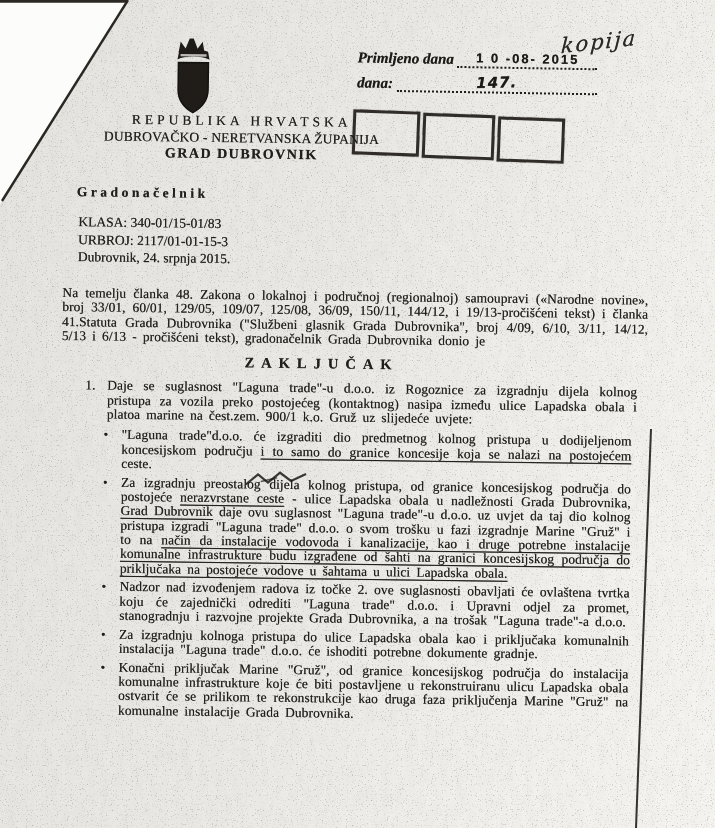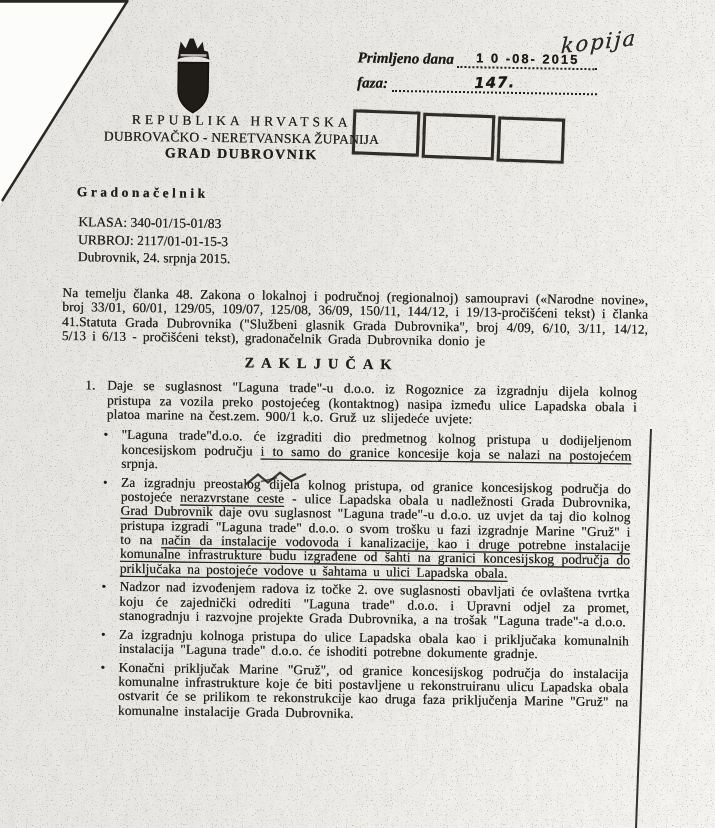--- a/index.html
+++ b/index.html
@@ -142,21 +142,21 @@
   <div class="page">
 
     <div class="kopija">kopija</div>
 
     <div class="stamp">
       <div class="stamp-row">
         <span class="stamp-label">Primljeno dana</span>
         <span class="stamp-leader"><span class="stamp-date">1 0 -08- 2015</span></span>
       </div>
       <div class="stamp-row">
-        <span class="stamp-label">faza:</span>
+        <span class="stamp-label">dana:</span>
         <span class="stamp-leader"><span class="stamp-num">147.</span></span>
       </div>
     </div>
 
     <div class="stampgrid">
       <div class="cell"></div>
       <div class="cell"></div>
       <div class="cell"></div>
     </div>
 
@@ -187,21 +187,21 @@
       <div class="title">ZAKLJUČAK</div>
 
       <div class="item1">
         <span class="num">1.</span>
         <p>Daje se suglasnost "Laguna trade"-u d.o.o. iz Rogoznice za izgradnju dijela kolnog pristupa za vozila preko postojećeg (kontaktnog) nasipa između ulice Lapadska obala i platoa marine na čest.zem. 900/1 k.o. Gruž uz slijedeće uvjete:</p>
       </div>
 
       <ul class="bullets">
         <li>
           <span class="mark">•</span>
-          <p><span>"Laguna trade"d.o.o. će izgraditi dio predmetnog kolnog pristupa u dodijeljenom koncesijskom području </span><span class="ul">i to samo do granice koncesije koja se nalazi na postojećem</span><span> srpnja.</span></p>
+          <p><span>"Laguna trade"d.o.o. će izgraditi dio predmetnog kolnog pristupa u dodijeljenom koncesijskom području </span><span class="ul">i to samo do granice koncesije koja se nalazi na postojećem</span><span> ceste.</span></p>
         </li>
         <li>
           <span class="mark">•</span>
           <p><span>Za izgradnju preostalog dijela kolnog pristupa, od granice koncesijskog područja do postojeće </span><span class="ul">nerazvrstane ceste</span><span> - ulice Lapadska obala u nadležnosti Grada Dubrovnika, </span><span class="ul">Grad Dubrovnik</span><span> daje ovu suglasnost "Laguna trade"-u d.o.o. uz uvjet da taj dio kolnog pristupa izgradi "Laguna trade" d.o.o. o svom trošku u fazi izgradnje Marine "Gruž" i to na </span><span class="ul">način da instalacije vodovoda i kanalizacije, kao i druge potrebne instalacije komunalne infrastrukture budu izgrađene od šahti na granici koncesijskog područja do priključaka na postojeće vodove u šahtama u ulici Lapadska obala.</span></p>
         </li>
         <li>
           <span class="mark">•</span>
           <p><span>Nadzor nad izvođenjem radova iz točke 2. ove suglasnosti obavljati će ovlaštena tvrtka koju će zajednički odrediti "Laguna trade" d.o.o. i Upravni odjel za promet, stanogradnju i razvojne projekte Grada Dubrovnika, a na trošak "Laguna trade"-a d.o.o.</span></p>
         </li>
         <li>

